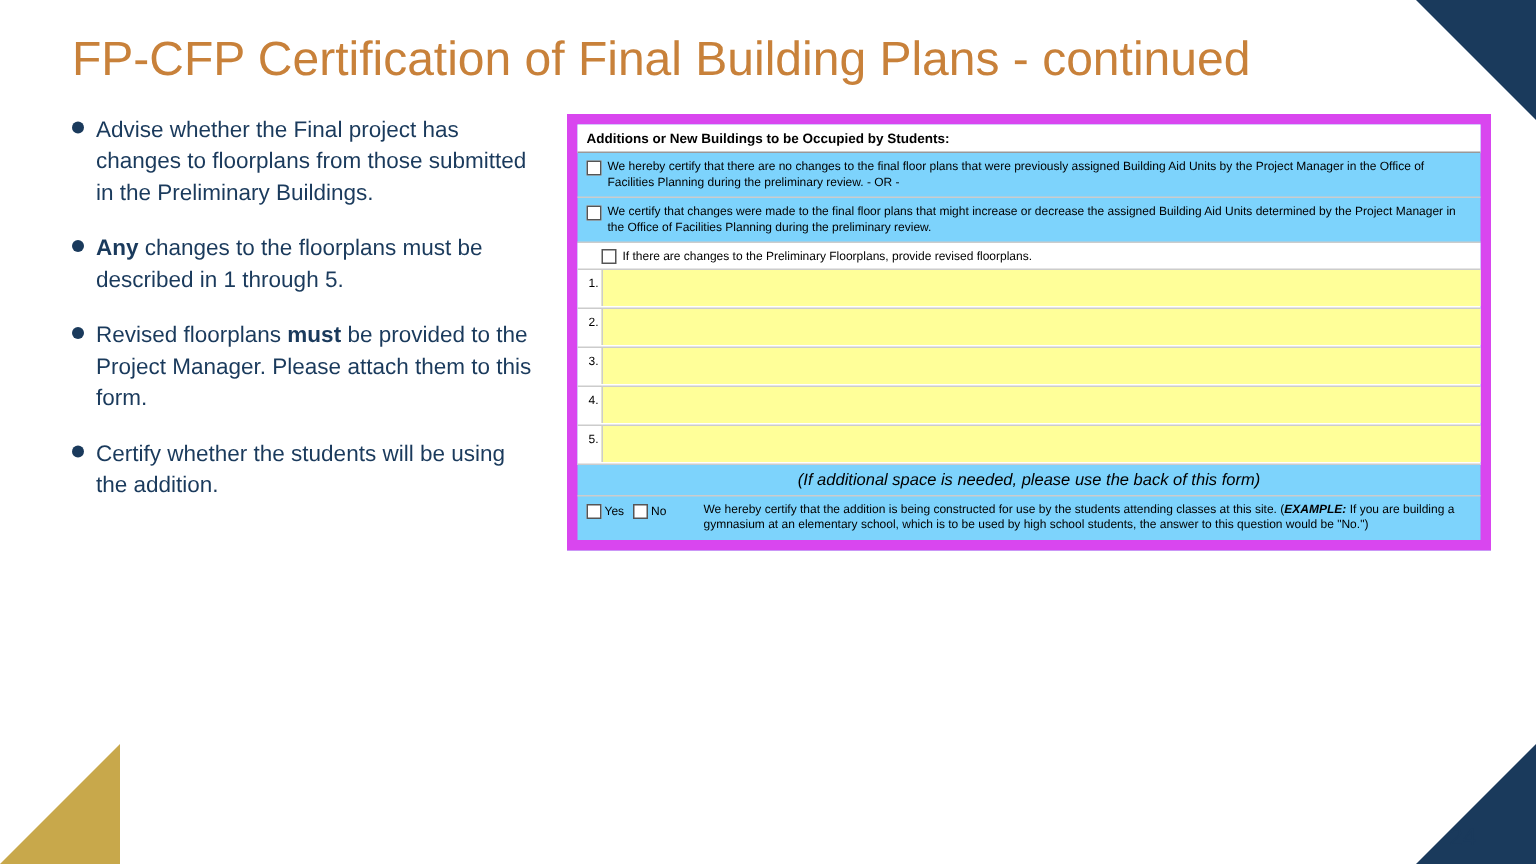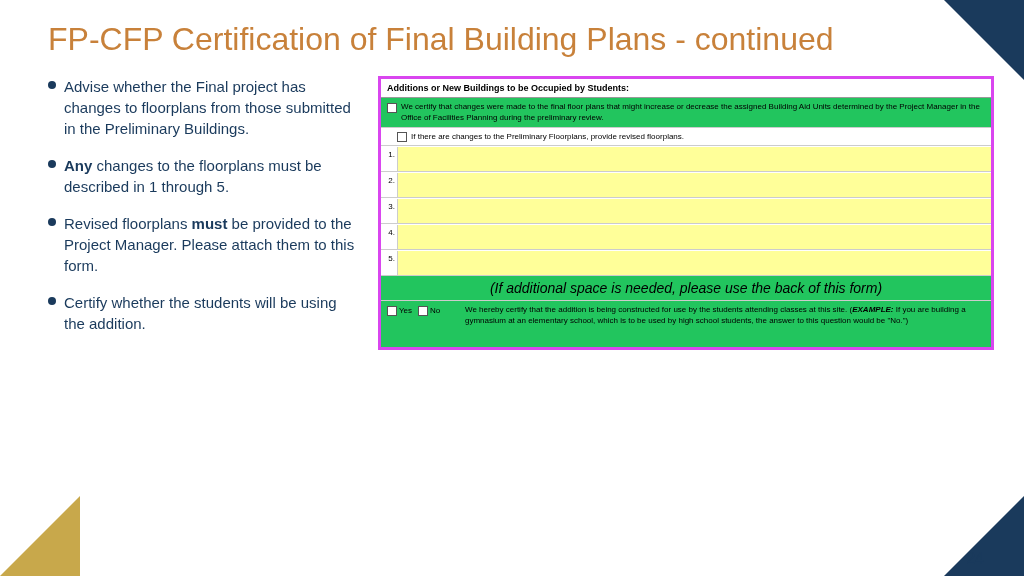--- a/index.html
+++ b/index.html
@@ -88,22 +88,22 @@
       font-size: 15px;
     }
 
     .bullet-text strong {
       font-weight: 700;
     }
 
     
     .form-area {
       flex: 1;
-      border: 3px solid #d946ef;
-      background: #22c55e;
+      border: 7px solid #d946ef;
+      background: #7dd3fc;
       font-size: 9px;
     }
 
     .form-section-header {
       background: #fff;
       padding: 4px 6px;
       font-size: 9px;
       font-weight: bold;
       border-bottom: 1px solid #999;
       color: #000;
@@ -171,21 +171,21 @@
 
     .input-field {
       flex: 1;
       background: #ffff99;
       min-height: 24px;
       border-left: 1px solid #ccc;
     }
 
     .form-note {
       text-align: center;
-      font-size: 14px;
+      font-size: 11px;
       color: #000;
       padding: 4px;
       border-bottom: 1px solid #ccc;
       font-style: italic;
     }
 
     .form-bottom-row {
       display: flex;
       align-items: flex-start;
       padding: 4px 6px;
@@ -265,20 +265,24 @@
       </div>
 
     </div>
 
     <div class="form-area">
 
       <div class="form-section-header">
         <span>Additions or New Buildings to be Occupied by Students:</span>
       </div>
 
+      <div class="form-row">
+        <div class="form-checkbox"></div>
+        <div class="form-row-text">We hereby certify that there are no changes to the final floor plans that were previously assigned Building Aid Units by the Project Manager in the Office of Facilities Planning during the preliminary review.  - OR -</div>
+      </div>
 
       <div class="form-row">
         <div class="form-checkbox"></div>
         <div class="form-row-text">We certify that changes were made to the final floor plans that might increase or decrease the assigned Building Aid Units determined by the Project Manager in the Office of Facilities Planning during the preliminary review.</div>
       </div>
 
       <div class="form-sub-row">
         <div class="form-checkbox"></div>
         <div class="form-sub-text">If there are changes to the Preliminary Floorplans, provide revised floorplans.</div>
       </div>

